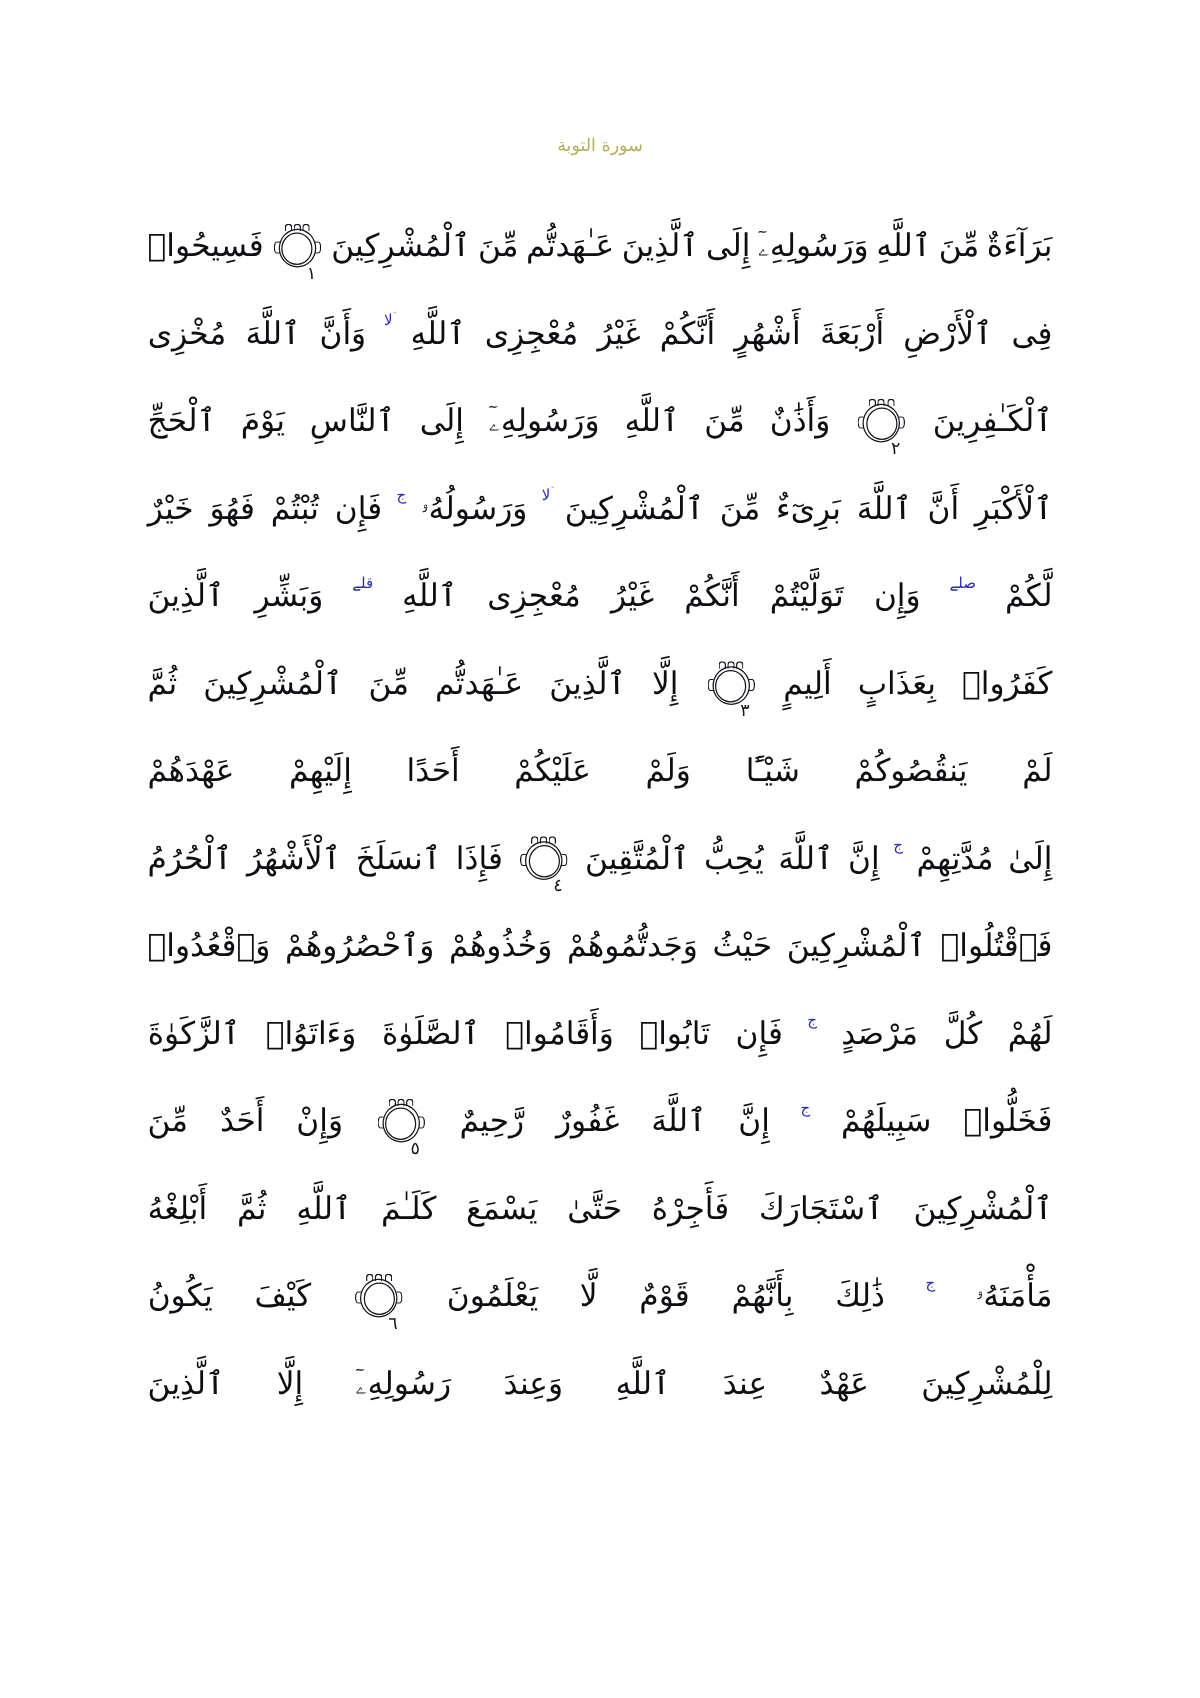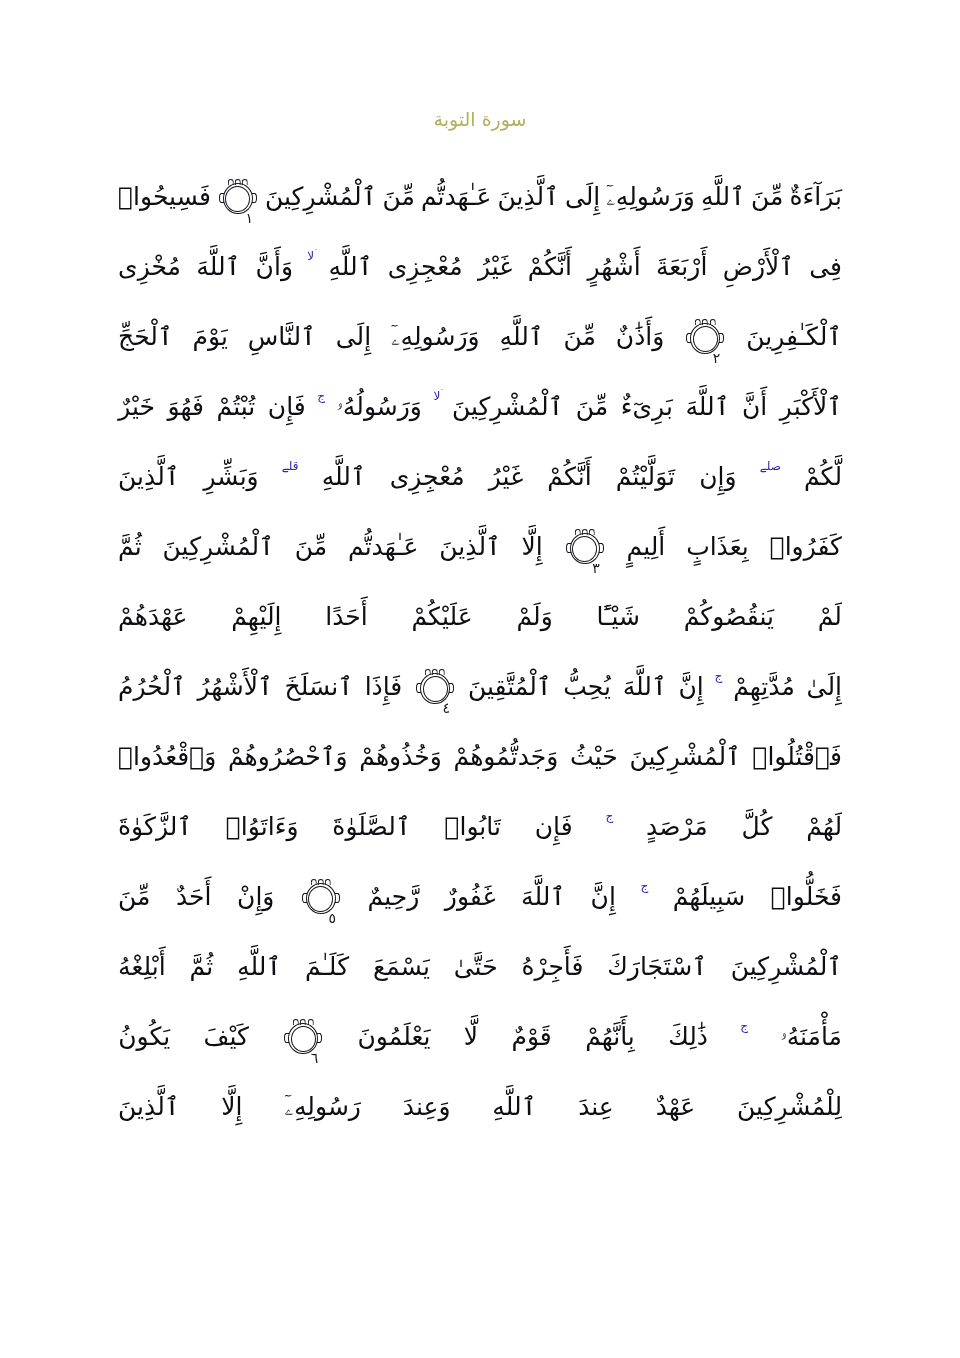--- a/index.html
+++ b/index.html
@@ -25,21 +25,21 @@
     top: 108px;
     left: 0;
     width: 960px;
     text-align: center;
     direction: rtl;
   }
 
   .surah-header-title {
     display: inline-block;
     font-family: "DejaVu Sans", "Liberation Sans", sans-serif;
-    font-size: 19px;
+    font-size: 14px;
     font-weight: 400;
     color: #b6ae5c;
     letter-spacing: 0.5px;
     line-height: 1.2;
     white-space: nowrap;
   }
 
   
   .mushaf-body {
     position: absolute;
@@ -317,20 +317,21 @@
         <span class="seg seg-text word">وَٱحْصُرُوهُمْ</span>
         <span class="seg seg-text word">وَٱقْعُدُوا۟</span>
       </div>
       <div class="ayah-line">
         <span class="seg seg-text word">لَهُمْ</span>
         <span class="seg seg-text word">كُلَّ</span>
         <span class="seg seg-text word">مَرْصَدٍ</span>
         <span class="seg waqf">ج</span>
         <span class="seg seg-text word">فَإِن</span>
         <span class="seg seg-text word">تَابُوا۟</span>
+        <span class="seg seg-text word">وَأَقَامُوا۟</span>
         <span class="seg seg-text word">ٱلصَّلَوٰةَ</span>
         <span class="seg seg-text word">وَءَاتَوُا۟</span>
         <span class="seg seg-text word">ٱلزَّكَوٰةَ</span>
       </div>
       <div class="ayah-line">
         <span class="seg seg-text word">فَخَلُّوا۟</span>
         <span class="seg seg-text word">سَبِيلَهُمْ</span>
         <span class="seg waqf">ج</span>
         <span class="seg seg-text word">إِنَّ</span>
         <span class="seg seg-text word">ٱللَّهَ</span>

